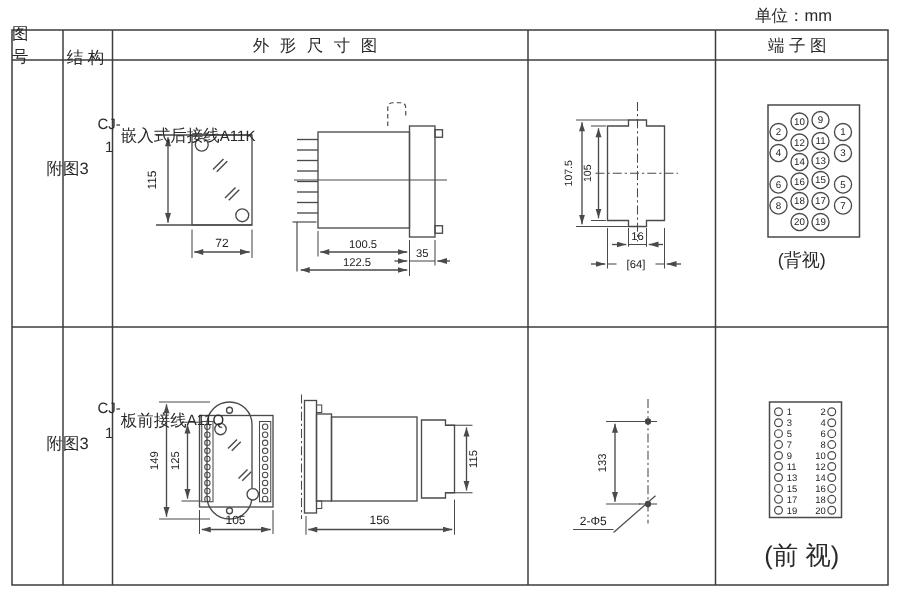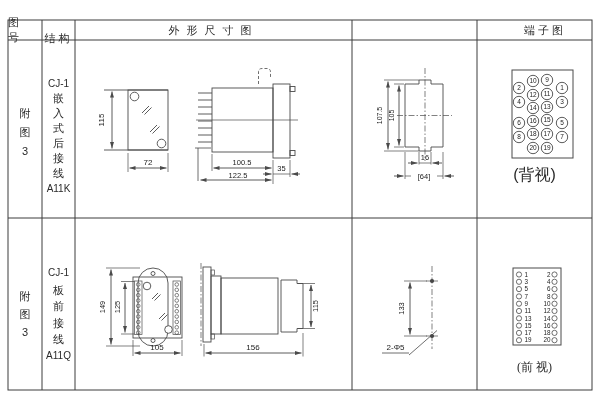--- a/index.html
+++ b/index.html
@@ -1,27 +1,27 @@
 <!DOCTYPE html>
 <html><head>
 <meta charset="utf-8">
 <style>
   html,body{margin:0;padding:0;background:#e8e8e8;}
   .page{position:relative;width:600px;height:400px;background:#ffffff;overflow:hidden;
         font-family:"Liberation Sans","DejaVu Sans",sans-serif;color:#222;}
   .page svg{position:absolute;left:0;top:0;}
   .lbl{position:absolute;display:flex;align-items:center;justify-content:center;
        font-size:11px;color:#2a2a2a;}
-  .vstack{position:absolute;display:flex;flex-direction:column;align-items:center;
-          font-size:11px;color:#2a2a2a;text-align:center;}
+  .vstack{position:absolute;display:flex;flex-direction:row;align-items:center;
+          font-size:11px;color:#2a2a2a;text-align:center;margin-left:23px;}
   .vstack span{display:block;}
   .ls1{letter-spacing:3px;}
   .ls2{letter-spacing:7px;}
   .small{font-size:10px;letter-spacing:0;}
-  .cap{position:absolute;text-align:center;font-size:16px;color:#2a2a2a;}
+  .cap{position:absolute;text-align:center;font-size:12px;color:#2a2a2a;}
 </style>
 </head>
 <body>
 
 <div class="page">
 
 <svg width="600" height="400" viewBox="0 0 600 400" font-family="Liberation Sans, DejaVu Sans, sans-serif">
   <defs>
     <marker id="ae" markerWidth="7" markerHeight="5" refX="6.5" refY="2" orient="auto" markerUnits="userSpaceOnUse">
       <path d="M0,0 L6.5,2 L0,4 Z" fill="#4a4a4a"></path>
@@ -290,25 +290,26 @@
           <text x="550.5" y="335.09999999999997" text-anchor="end" font-size="6.3" fill="#222" stroke="none">18</text>
           <circle cx="554.5" cy="332.9" r="2.6"></circle>
           <circle cx="519" cy="340.2" r="2.6"></circle>
           <text x="524.5" y="342.4" font-size="6.3" fill="#222" stroke="none">19</text>
           <text x="550.5" y="342.4" text-anchor="end" font-size="6.3" fill="#222" stroke="none">20</text>
           <circle cx="554.5" cy="340.2" r="2.6"></circle>
         </g>
   </g>
 </svg>
 
+<div class="lbl" style="left:492px;top:2px;width:74px;height:16px;">单位：mm</div>
 
 <div class="lbl ls1" style="left:8px;top:20px;width:22px;height:20px;">图号</div>
 <div class="lbl ls1" style="left:42px;top:20px;width:33px;height:37px;">结构</div>
 <div class="lbl ls2" style="left:75px;top:20px;width:277px;height:20px;">外形尺寸图</div>
-<div class="lbl ls1" style="left:477px;top:20px;width:112px;height:20px;margin-left:12px;">端子图</div>
+<div class="lbl ls1" style="left:477px;top:20px;width:112px;height:20px;">端子图</div>
 
 <div class="vstack" style="left:8px;top:104px;width:34px;line-height:19px;">
   <span>附</span>
   <span>图</span>
   <span>3</span>
 </div>
 <div class="vstack" style="left:42px;top:76px;width:33px;line-height:15px;">
   <span class="small">CJ-1</span>
   <span>嵌</span>
   <span>入</span>
@@ -327,15 +328,15 @@
 <div class="vstack" style="left:42px;top:265px;width:33px;line-height:16.5px;">
   <span class="small">CJ-1</span>
   <span>板</span>
   <span>前</span>
   <span>接</span>
   <span>线</span>
   <span class="small">A11Q</span>
 </div>
 
 <div class="cap" style="left:477px;top:165px;width:115px;">(背视)</div>
-<div class="cap" style="left:477px;top:359px;width:115px;font-size:12px;font-family:Liberation Serif, serif;">(前 视)</div>
+<div class="cap" style="left:477px;top:359px;width:115px;font-size:17px;">(前 视)</div>
 
 </div>
 
 </body></html>

